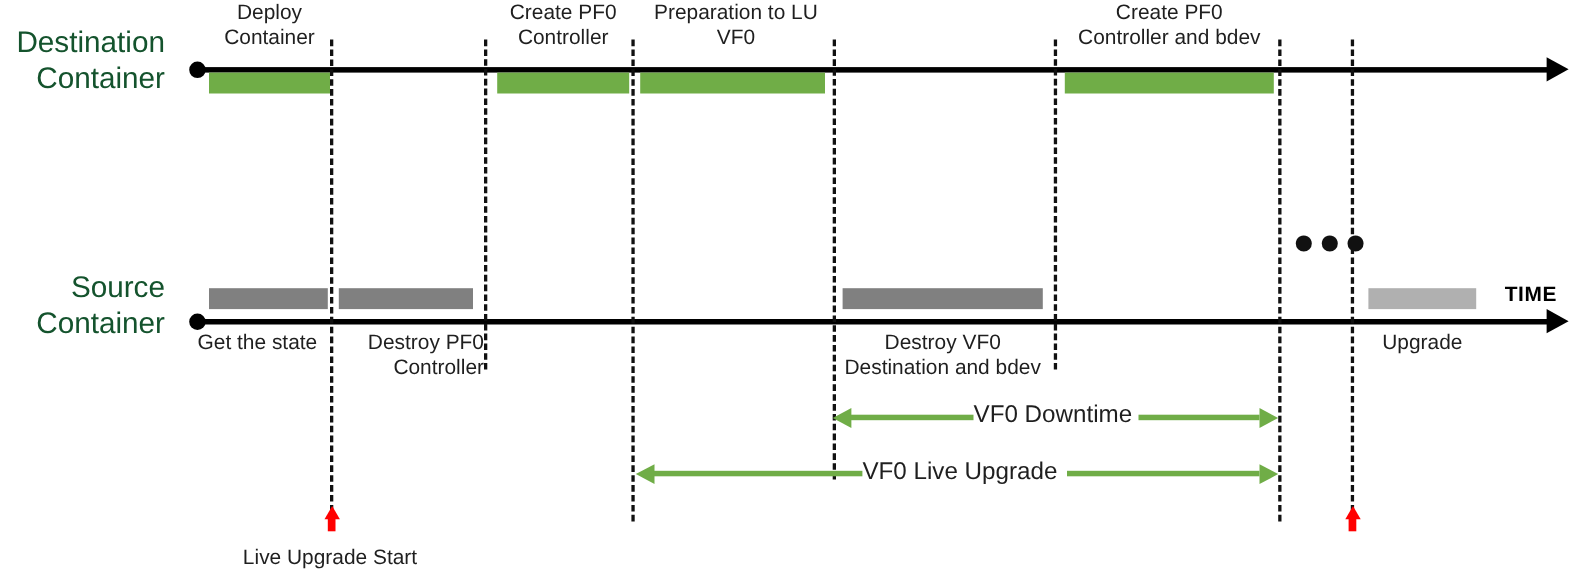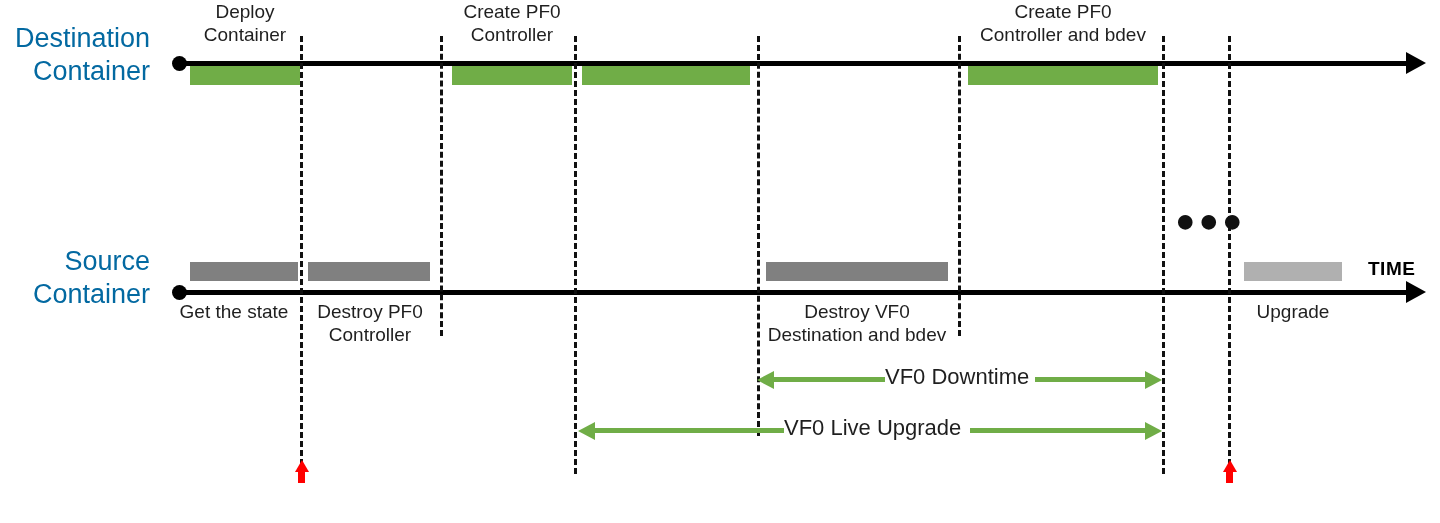--- a/index.html
+++ b/index.html
@@ -16,21 +16,21 @@
     width: 1440px;
     height: 523px;
     background: #ffffff;
     overflow: hidden;
   }
   .axis-label {
     position: absolute;
     text-align: right;
     font-size: 27px;
     line-height: 33px;
-    color: #0369a1;
+    color: #14532d;
     white-space: pre-line;
   }
   .lane-line {
     position: absolute;
     background: #000000;
     height: 5px;
   }
   .lane-dot {
     position: absolute;
     width: 15px;
@@ -171,32 +171,34 @@
 
   <div class="bar green" style="left:190px; top:66px; width:110px;"></div>
   <div class="bar green" style="left:452px; top:66px; width:120px;"></div>
   <div class="bar green" style="left:582px; top:66px; width:168px;"></div>
   <div class="bar green" style="left:968px; top:66px; width:190px;"></div>
 
   <div class="task-label" style="left:170px; top:0px; width:150px;">Deploy
 Container</div>
   <div class="task-label" style="left:432px; top:0px; width:160px;">Create PF0
 Controller</div>
+  <div class="task-label" style="left:576px; top:0px; width:186px;">Preparation to LU
+VF0</div>
   <div class="task-label" style="left:948px; top:0px; width:230px;">Create PF0
 Controller and bdev</div>
 
   <div class="ellipsis" style="left:1175px; top:210px;">●●●</div>
 
   <div class="bar gray" style="left:190px; top:262px; width:108px;"></div>
   <div class="bar gray" style="left:308px; top:262px; width:122px;"></div>
   <div class="bar gray" style="left:766px; top:262px; width:182px;"></div>
   <div class="bar lightgray" style="left:1244px; top:262px; width:98px;"></div>
 
   <div class="task-label" style="left:168px; top:300px; width:132px;">Get the state</div>
-  <div class="task-label" style="left:300px; top:300px; width:140px;">Destroy PF0
+  <div class="task-label" style="left:300px; top:300px; width:140px;text-align:right;">Destroy PF0
 Controller</div>
   <div class="task-label" style="left:742px; top:300px; width:230px;">Destroy VF0
 Destination and bdev</div>
   <div class="task-label" style="left:1236px; top:300px; width:114px;">Upgrade</div>
 
   <div class="span-row" style="left:757px; top:366px; width:405px;">
     <div class="span-head-left" style="left:0px;"></div>
     <div class="span-line" style="left:16px; width:112px;"></div>
     <div class="span-text" style="left:128px; width:150px;">VF0 Downtime</div>
     <div class="span-line" style="left:278px; width:110px;"></div>
@@ -209,19 +211,20 @@
     <div class="span-line" style="left:16px; width:190px;"></div>
     <div class="span-text" style="left:206px; width:186px;">VF0 Live Upgrade</div>
     <div class="span-line" style="left:392px; width:175px;"></div>
     <div class="span-head-right" style="left:567px;"></div>
   </div>
 
   <div class="marker-arrow" style="left:295px; top:460px; height:23px;">
     <div class="head"></div>
     <div class="shaft"></div>
   </div>
+  <div class="marker-label" style="left:180px; top:496px; width:240px;">Live Upgrade Start</div>
 
   <div class="marker-arrow" style="left:1223px; top:460px; height:23px;">
     <div class="head"></div>
     <div class="shaft"></div>
   </div>
 
 </div>
 
 </body></html>

